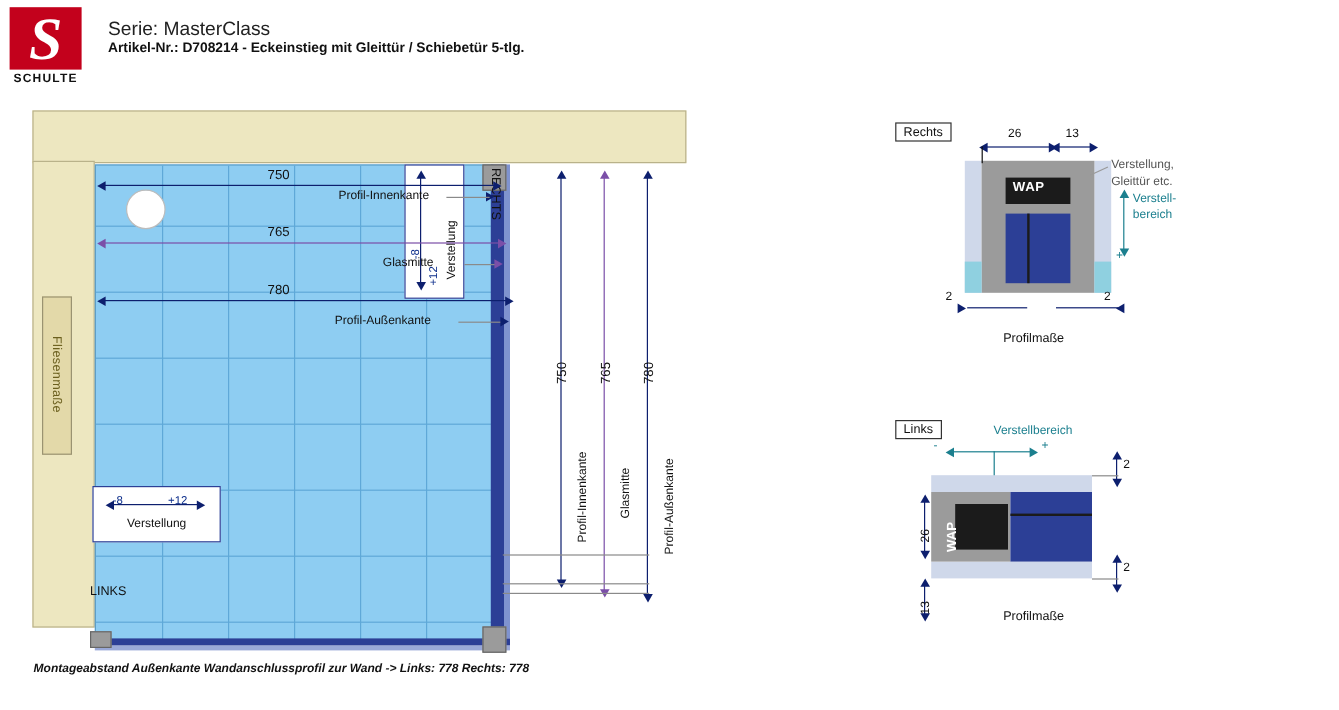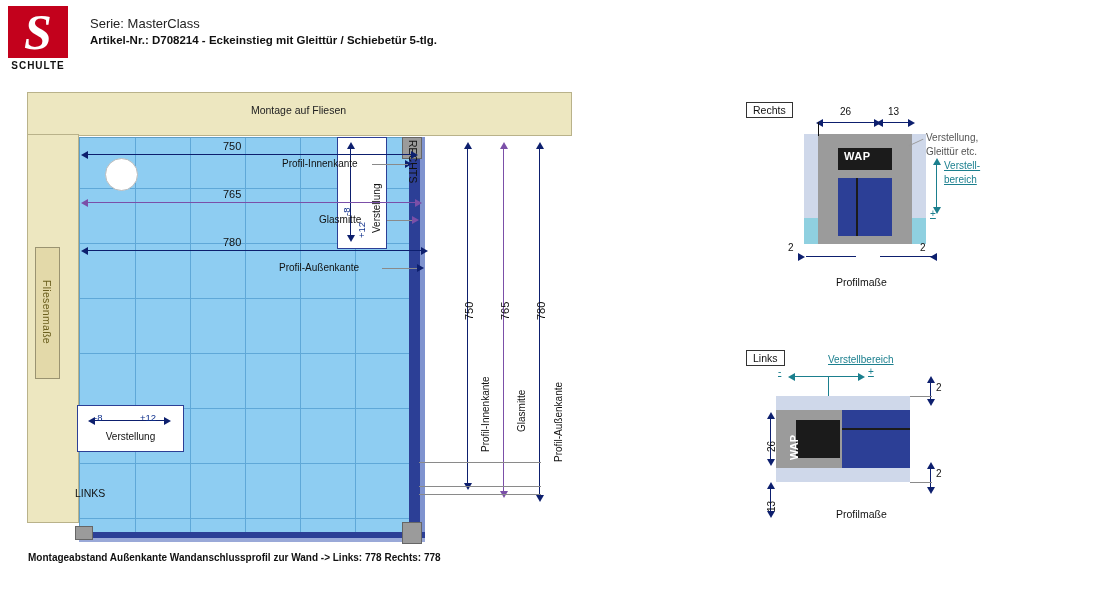--- a/index.html
+++ b/index.html
@@ -22,21 +22,21 @@
     color:#ffffff;font-family:"Liberation Serif",serif;
     font-size:50px;font-style:italic;font-weight:bold;
     line-height:52px;text-align:center;
   }
   #logo .name{
     width:60px;text-align:center;font-size:10px;letter-spacing:1px;
     color:#111;margin-top:2px;font-weight:bold;
   }
 
   
-  #serie{left:90px;top:16px;font-size:13px;color:#222;}
+  #serie{left:90px;top:16px;font-size:16px;color:#222;}
   #artikel{left:90px;top:34px;font-size:11.5px;font-weight:bold;color:#111;}
 
   
   #panel{left:27px;top:92px;width:545px;height:430px;}
   
   .beige{background:#ede7c0;border:1px solid #b9b28a;}
   #wall-top{left:0;top:0;width:543px;height:42px;}
   #wall-left{left:0;top:42px;width:50px;height:387px;}
   #montage-label{left:0;top:12px;width:543px;text-align:center;font-size:10.5px;color:#222;}
 
@@ -134,44 +134,43 @@
   
   #d1{left:740px;top:96px;width:360px;height:200px;}
   #d2{left:740px;top:340px;width:360px;height:190px;}
   .dgray{position:absolute;background:#9b9b9b;}
   .dlight{position:absolute;background:#cfd8ea;}
   .ddark{position:absolute;background:#2c3f96;}
   .dblack{position:absolute;background:#1b1b1b;}
   .wap{position:absolute;color:#ffffff;font-size:11px;font-weight:bold;letter-spacing:.5px;}
   .wapv{position:absolute;color:#ffffff;font-size:11px;font-weight:bold;transform-origin:0 0;transform:rotate(-90deg);}
   .smallnum{position:absolute;font-size:10px;color:#111;}
-  .teal{color:#1b7f8e;text-decoration:underline;}
+  .teal{color:#1b7f8e;}
   .tealline{position:absolute;background:#1b7f8e;}
 
   
-  #footer{left:28px;top:552px;font-size:10px;color:#111;font-weight:bold;}
+  #footer{left:28px;top:552px;font-size:10px;color:#111;font-weight:bold;font-style:italic;}
 </style>
 </head>
 <body>
 
 <div class="abs" id="logo">
   <div class="box">
     <div class="s">S</div>
   </div>
   <div class="name">SCHULTE</div>
 </div>
 
 <div class="abs" id="serie">Serie: MasterClass</div>
 <div class="abs" id="artikel">Artikel-Nr.: D708214  - Eckeinstieg mit Gleittür / Schiebetür 5-tlg.</div>
 
 <div class="abs" id="panel">
 
   <div class="abs beige" id="wall-top"></div>
   <div class="abs beige" id="wall-left"></div>
-  <div class="abs" id="montage-label">Montage auf Fliesen</div>
 
   <div class="abs" id="fliesen-box"></div>
   <div class="abs" id="fliesen-txt">Fliesenmaße</div>
 
   <div class="abs" id="glass">
     <div class="tile-v" style="left:55px;top:0;width:1px;height:395px;"></div>
     <div class="tile-v" style="left:110px;top:0;width:1px;height:395px;"></div>
     <div class="tile-v" style="left:165px;top:0;width:1px;height:395px;"></div>
     <div class="tile-v" style="left:220px;top:0;width:1px;height:395px;"></div>
     <div class="tile-v" style="left:275px;top:0;width:1px;height:395px;"></div>

